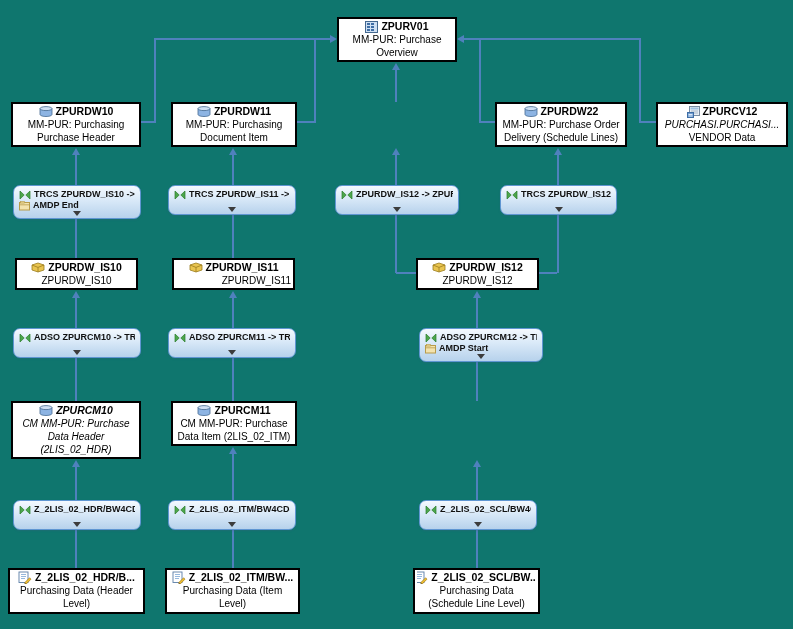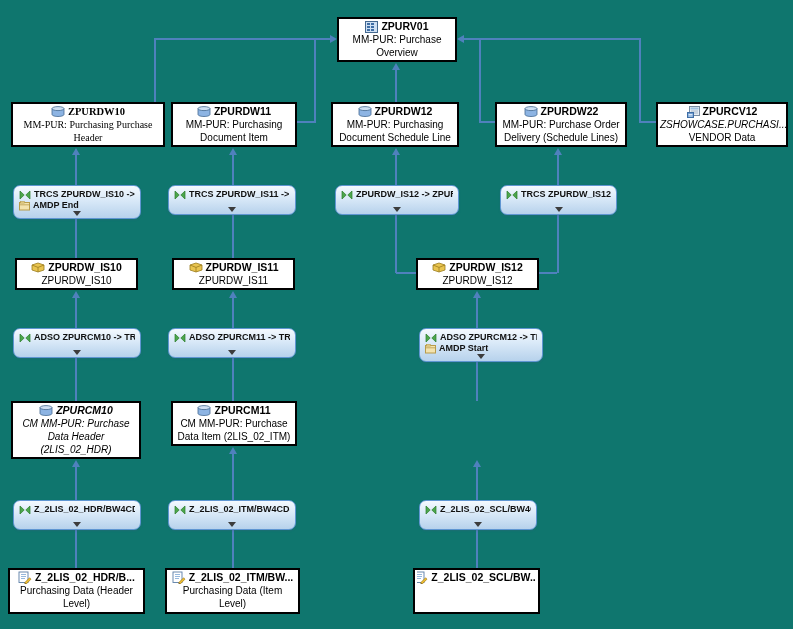--- a/index.html
+++ b/index.html
@@ -108,21 +108,21 @@
               <rect x="2" y="8" width="3" height="2"></rect>
               <rect x="6" y="8" width="3" height="2"></rect>
             </g>
           </svg>
         </span>
         <span>ZPURV01</span>
       </div>
     <div class="d">MM-PUR: Purchase Overview</div>
   </div>
 
-  <div class="node" style="left:11px;top:102px;width:154px;height:45px;font-family:Liberation Serif, serif;">
+  <div class="node" style="left:11px;top:102px;width:130px;height:45px;">
     <div class="t">
         <span class="icn">
           <svg width="14" height="11" viewBox="0 0 14 11">
             <path d="M1 2.6v5.8c0 1.2 2.7 2.1 6 2.1s6-.9 6-2.1V2.6" fill="#8db4e3" stroke="#44688f" stroke-width="0.8"></path>
             <ellipse cx="7" cy="2.6" rx="6" ry="2" fill="#cfe0f3" stroke="#44688f" stroke-width="0.8"></ellipse>
           </svg>
         </span>
         <span>ZPURDW10</span>
       </div>
     <div class="d">MM-PUR: Purchasing Purchase Header</div>
@@ -131,32 +131,20 @@
     <div class="t">
         <span class="icn">
           <svg width="14" height="11" viewBox="0 0 14 11">
             <path d="M1 2.6v5.8c0 1.2 2.7 2.1 6 2.1s6-.9 6-2.1V2.6" fill="#8db4e3" stroke="#44688f" stroke-width="0.8"></path>
             <ellipse cx="7" cy="2.6" rx="6" ry="2" fill="#cfe0f3" stroke="#44688f" stroke-width="0.8"></ellipse>
           </svg>
         </span>
         <span>ZPURDW11</span>
       </div>
     <div class="d">MM-PUR: Purchasing Document Item</div>
-  </div>
-  <div class="node" style="left:331px;top:102px;width:128px;height:45px;">
-    <div class="t">
-        <span class="icn">
-          <svg width="14" height="11" viewBox="0 0 14 11">
-            <path d="M1 2.6v5.8c0 1.2 2.7 2.1 6 2.1s6-.9 6-2.1V2.6" fill="#8db4e3" stroke="#44688f" stroke-width="0.8"></path>
-            <ellipse cx="7" cy="2.6" rx="6" ry="2" fill="#cfe0f3" stroke="#44688f" stroke-width="0.8"></ellipse>
-          </svg>
-        </span>
-        <span>ZPURDW12</span>
-      </div>
-    <div class="d">MM-PUR: Purchasing Document Schedule Line</div>
   </div>
   <div class="node" style="left:495px;top:102px;width:132px;height:45px;">
     <div class="t">
         <span class="icn">
           <svg width="14" height="11" viewBox="0 0 14 11">
             <path d="M1 2.6v5.8c0 1.2 2.7 2.1 6 2.1s6-.9 6-2.1V2.6" fill="#8db4e3" stroke="#44688f" stroke-width="0.8"></path>
             <ellipse cx="7" cy="2.6" rx="6" ry="2" fill="#cfe0f3" stroke="#44688f" stroke-width="0.8"></ellipse>
           </svg>
         </span>
         <span>ZPURDW22</span>
@@ -169,21 +157,21 @@
           <svg width="13" height="12" viewBox="0 0 13 12">
             <rect x="2.5" y="0.5" width="10" height="9" fill="#e8eef5" stroke="#7a8ba0"></rect>
             <rect x="3.5" y="1.5" width="8" height="2" fill="#9fbfe0"></rect>
             <path d="M4 5h7M4 7h7" stroke="#aab8c8" stroke-width="1"></path>
             <rect x="0.5" y="6.5" width="6" height="5" fill="#6f9cd2" stroke="#3f6ea5"></rect>
             <path d="M1.5 8.5h4M1.5 10h4" stroke="#dce9f7" stroke-width="1"></path>
           </svg>
         </span>
         <span>ZPURCV12</span>
       </div>
-    <div class="d it">ZSHOWCASE.PURCHASI...</div>
+    <div class="d it">PURCHASI.PURCHASI...</div>
     <div class="d">VENDOR Data</div>
   </div>
 
   <div class="tf h34" style="left:13px;top:185px;width:128px;">
     <div class="row">
         <span class="icn">
           <svg width="12" height="10" viewBox="0 0 12 10">
             <path d="M1 1 L5.2 5 L1 9 Z" fill="#4ca64c" stroke="#2d7d2d" stroke-width="0.7"></path>
             <path d="M11 1 L6.8 5 L11 9 Z" fill="#4ca64c" stroke="#2d7d2d" stroke-width="0.7"></path>
           </svg>
@@ -245,21 +233,21 @@
           <svg width="14" height="11" viewBox="0 0 14 11">
             <path d="M1 3 L7 1 L13 3 L13 8 L7 10 L1 8 Z" fill="#e9c44f" stroke="#9a7c1e" stroke-width="0.8"></path>
             <path d="M1 3 L7 5.4 L13 3" fill="none" stroke="#9a7c1e" stroke-width="0.8"></path>
             <path d="M7 5.4 V10" stroke="#9a7c1e" stroke-width="0.8"></path>
           </svg>
         </span>
         <span>ZPURDW_IS10</span>
       </div>
     <div class="d">ZPURDW_IS10</div>
   </div>
-  <div class="node" style="left:172px;top:258px;width:123px;height:32px;">
+  <div class="node" style="left:172px;top:258px;width:123px;height:32px;text-align:right;">
     <div class="t">
         <span class="icn">
           <svg width="14" height="11" viewBox="0 0 14 11">
             <path d="M1 3 L7 1 L13 3 L13 8 L7 10 L1 8 Z" fill="#e9c44f" stroke="#9a7c1e" stroke-width="0.8"></path>
             <path d="M1 3 L7 5.4 L13 3" fill="none" stroke="#9a7c1e" stroke-width="0.8"></path>
             <path d="M7 5.4 V10" stroke="#9a7c1e" stroke-width="0.8"></path>
           </svg>
         </span>
         <span>ZPURDW_IS11</span>
       </div>
@@ -421,15 +409,16 @@
         <span class="icn">
           <svg width="14" height="13" viewBox="0 0 14 13">
             <rect x="1" y="1" width="9" height="10.5" fill="#fff" stroke="#5a7da6" stroke-width="0.9"></rect>
             <path d="M3 3.5h5M3 5.5h5M3 7.5h4" stroke="#8ab0d9" stroke-width="0.9"></path>
             <path d="M6.8 11.6 L11.6 6.8 L13 8.2 L8.2 13 Z" fill="#f0c030" stroke="#a07818" stroke-width="0.7"></path>
             <path d="M6.8 11.6 L6.4 13.2 L8.2 13 Z" fill="#6b5a22"></path>
           </svg>
         </span>
         <span>Z_2LIS_02_SCL/BW...</span>
       </div>
+    <div class="d">Purchasing Data (Schedule Line Level)</div>
   </div>
 
 </div>
 
 </body></html>

